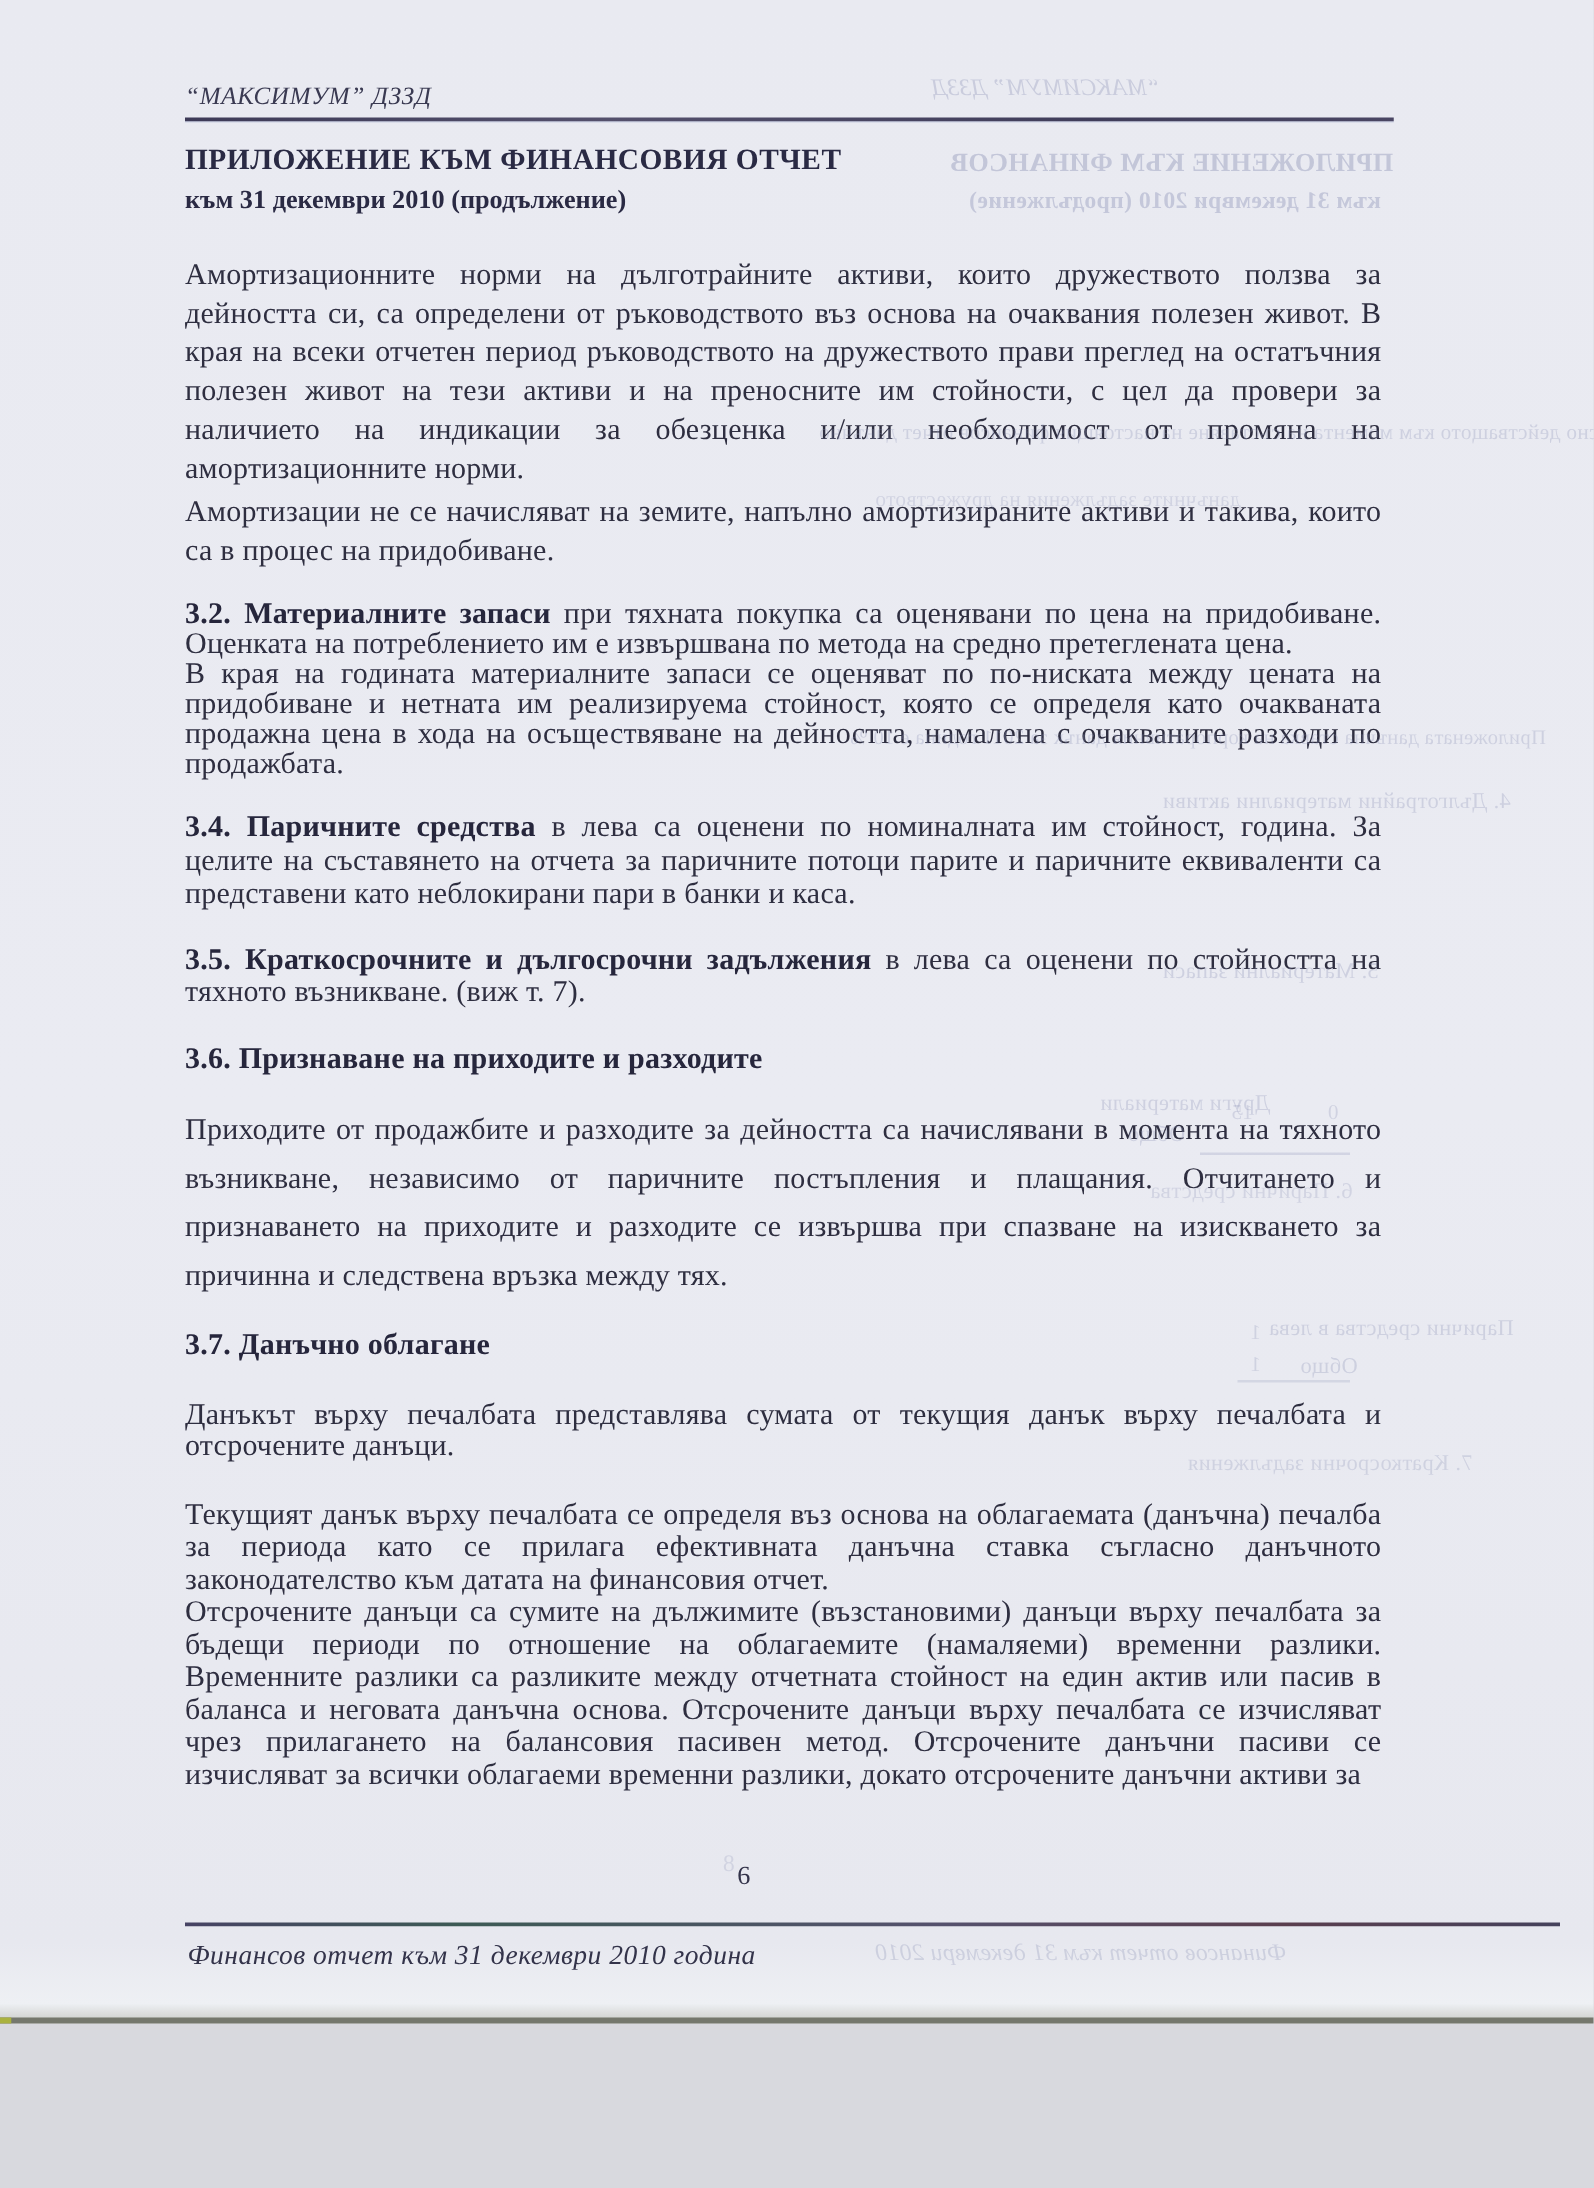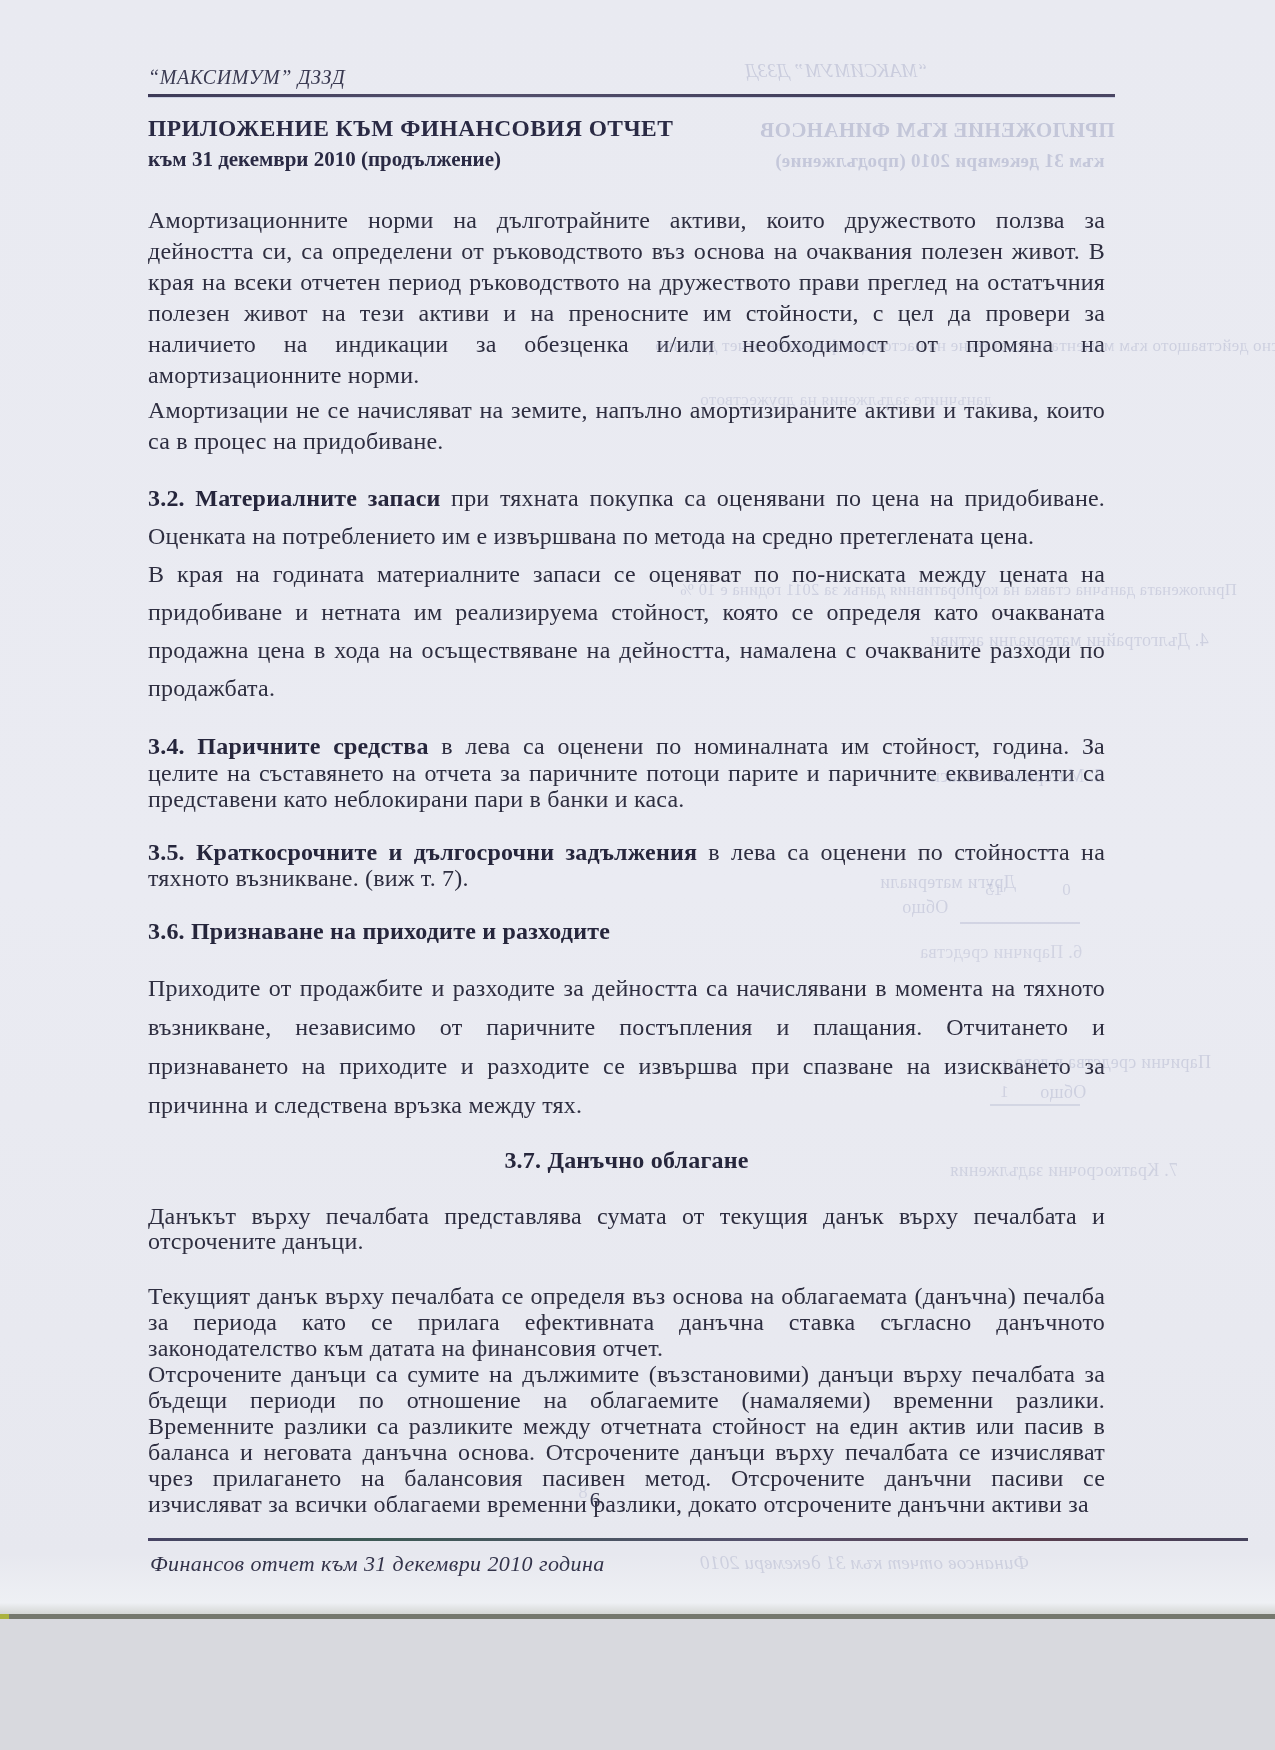--- a/index.html
+++ b/index.html
@@ -37,27 +37,27 @@
   
   .content{
     top:205px;left:148px;width:957px;
     font-size:24px;
     text-align:justify;
     letter-spacing:.2px;
   }
   .content p{margin:0;}
   .p-depr{line-height:31px;}
   .p-depr2{line-height:31px;margin-top:4px !important;}
-  .p-s32{line-height:38px;margin-top:22px !important;}
+  .p-s32{line-height:24px;margin-top:22px !important;}
   .p-s33{line-height:27px;margin-top:20px !important;}
   .p-s34{line-height:26.5px;margin-top:26px !important;}
   .p-s35{line-height:26.5px;margin-top:26px !important;}
   .h-s36{line-height:27px;margin-top:26px !important;font-weight:bold;text-align:left;color:#26263c;}
   .p-s36{line-height:39px;margin-top:24px !important;}
-  .h-s37{line-height:27px;margin-top:22px !important;font-weight:bold;text-align:center;color:#26263c;}
+  .h-s37{line-height:27px;margin-top:22px !important;font-weight:bold;text-align:left;color:#26263c;}
   .p-s37a{line-height:25.5px;margin-top:30px !important;}
   .p-s37b{line-height:26px;margin-top:28px !important;}
   .lead{font-weight:bold;color:#26263c;}
   
   .page-number{
     top:1488px;left:0;width:1190px;
     text-align:center;font-size:21px;color:#33334a;
   }
   .footer-rule{
     top:1538px;left:148px;width:1100px;height:2.5px;

